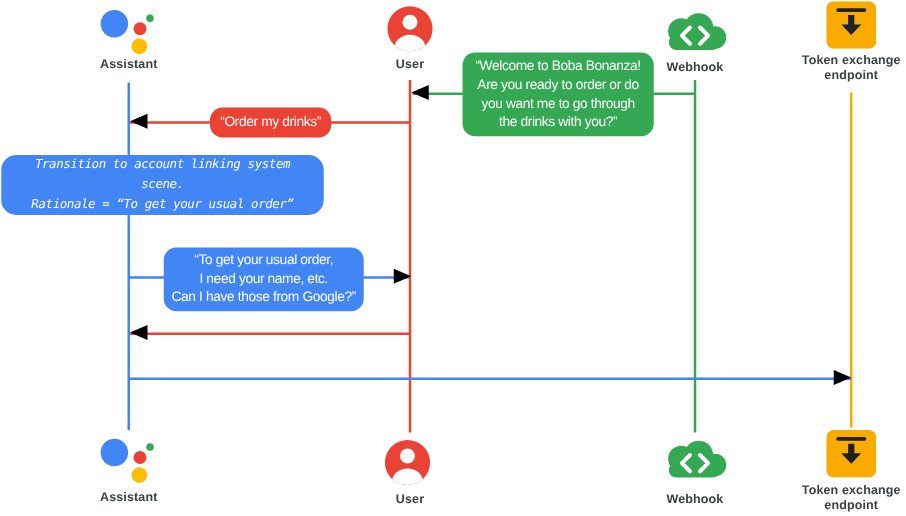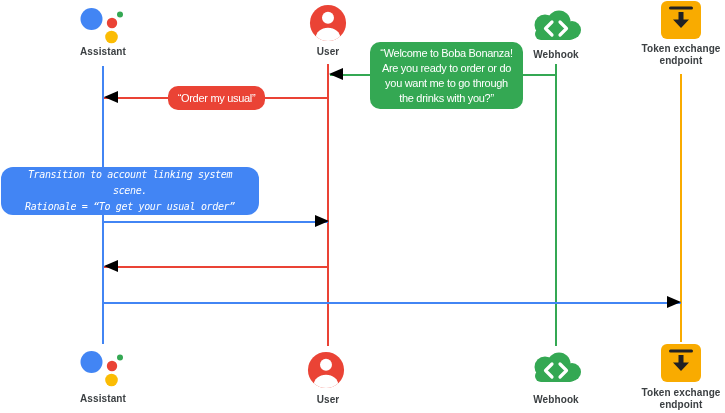--- a/index.html
+++ b/index.html
@@ -50,21 +50,21 @@
   #ll-token{left:680px;top:74px;height:268px;}
 
   #welcome-line{left:330px;top:74px;width:226px;}
   #welcome-ah{left:329px;top:68px;}
   #welcome-box{left:370px;top:42px;width:153px;height:67px;border-radius:10px;padding:4px 6px;}
 
   #order-line{left:104px;top:97px;width:224px;}
   #order-ah{left:104px;top:91px;}
   #order-box{left:168px;top:86px;width:97px;height:24px;border-radius:10px;}
 
-  #transition-box{left:1px;top:124px;width:258px;height:48px;border-radius:12px;padding:4px 8px;margin-top:43px;}
+  #transition-box{left:1px;top:124px;width:258px;height:48px;border-radius:12px;padding:4px 8px;}
 
   #usual-line{left:103px;top:221px;width:225px;}
   #usual-ah{left:315px;top:215px;}
   #usual-box{left:131px;top:198px;width:160px;height:51px;border-radius:10px;padding:4px 6px;}
 
   #yes-line{left:104px;top:266px;width:224px;}
   #yes-ah{left:104px;top:260px;}
   #yes-box{left:168px;top:256px;width:97px;height:23px;border-radius:10px;}
 
   #sends-line{left:103px;top:302px;width:578px;}
@@ -93,27 +93,30 @@
 
   <div class="msg-line ln-green" id="welcome-line"></div>
   <div class="arrowhead left ah-green" id="welcome-ah"></div>
   <div class="bubble sans bg-green" id="welcome-box">“Welcome to Boba Bonanza!
 Are you ready to order or do
 you want me to go through
 the drinks with you?”</div>
 
   <div class="msg-line ln-red" id="order-line"></div>
   <div class="arrowhead left ah-red" id="order-ah"></div>
-  <div class="bubble sans bg-red" id="order-box">“Order my usual”</div>
+  <div class="bubble sans bg-red" id="order-box">“Order my drinks”</div>
 
   <div class="bubble mono bg-blue" id="transition-box">Transition to account linking system scene.
 Rationale = “To get your usual order”</div>
 
   <div class="msg-line ln-blue" id="usual-line"></div>
   <div class="arrowhead right ah-blue" id="usual-ah"></div>
+  <div class="bubble sans bg-blue" id="usual-box">“To get your usual order,
+I need your name, etc.
+Can I have those from Google?”</div>
 
   <div class="msg-line ln-red" id="yes-line"></div>
   <div class="arrowhead left ah-red" id="yes-ah"></div>
 
   <div class="msg-line ln-blue" id="sends-line"></div>
   <div class="arrowhead right ah-blue" id="sends-ah"></div>
 
   <svg class="actor-icon" id="assistant-icon-top" width="48" height="42" viewBox="0 0 48 42">
     <circle class="f-blue" cx="14.5" cy="17" r="11"></circle>
     <circle class="f-green" cx="43" cy="12.5" r="3"></circle>

